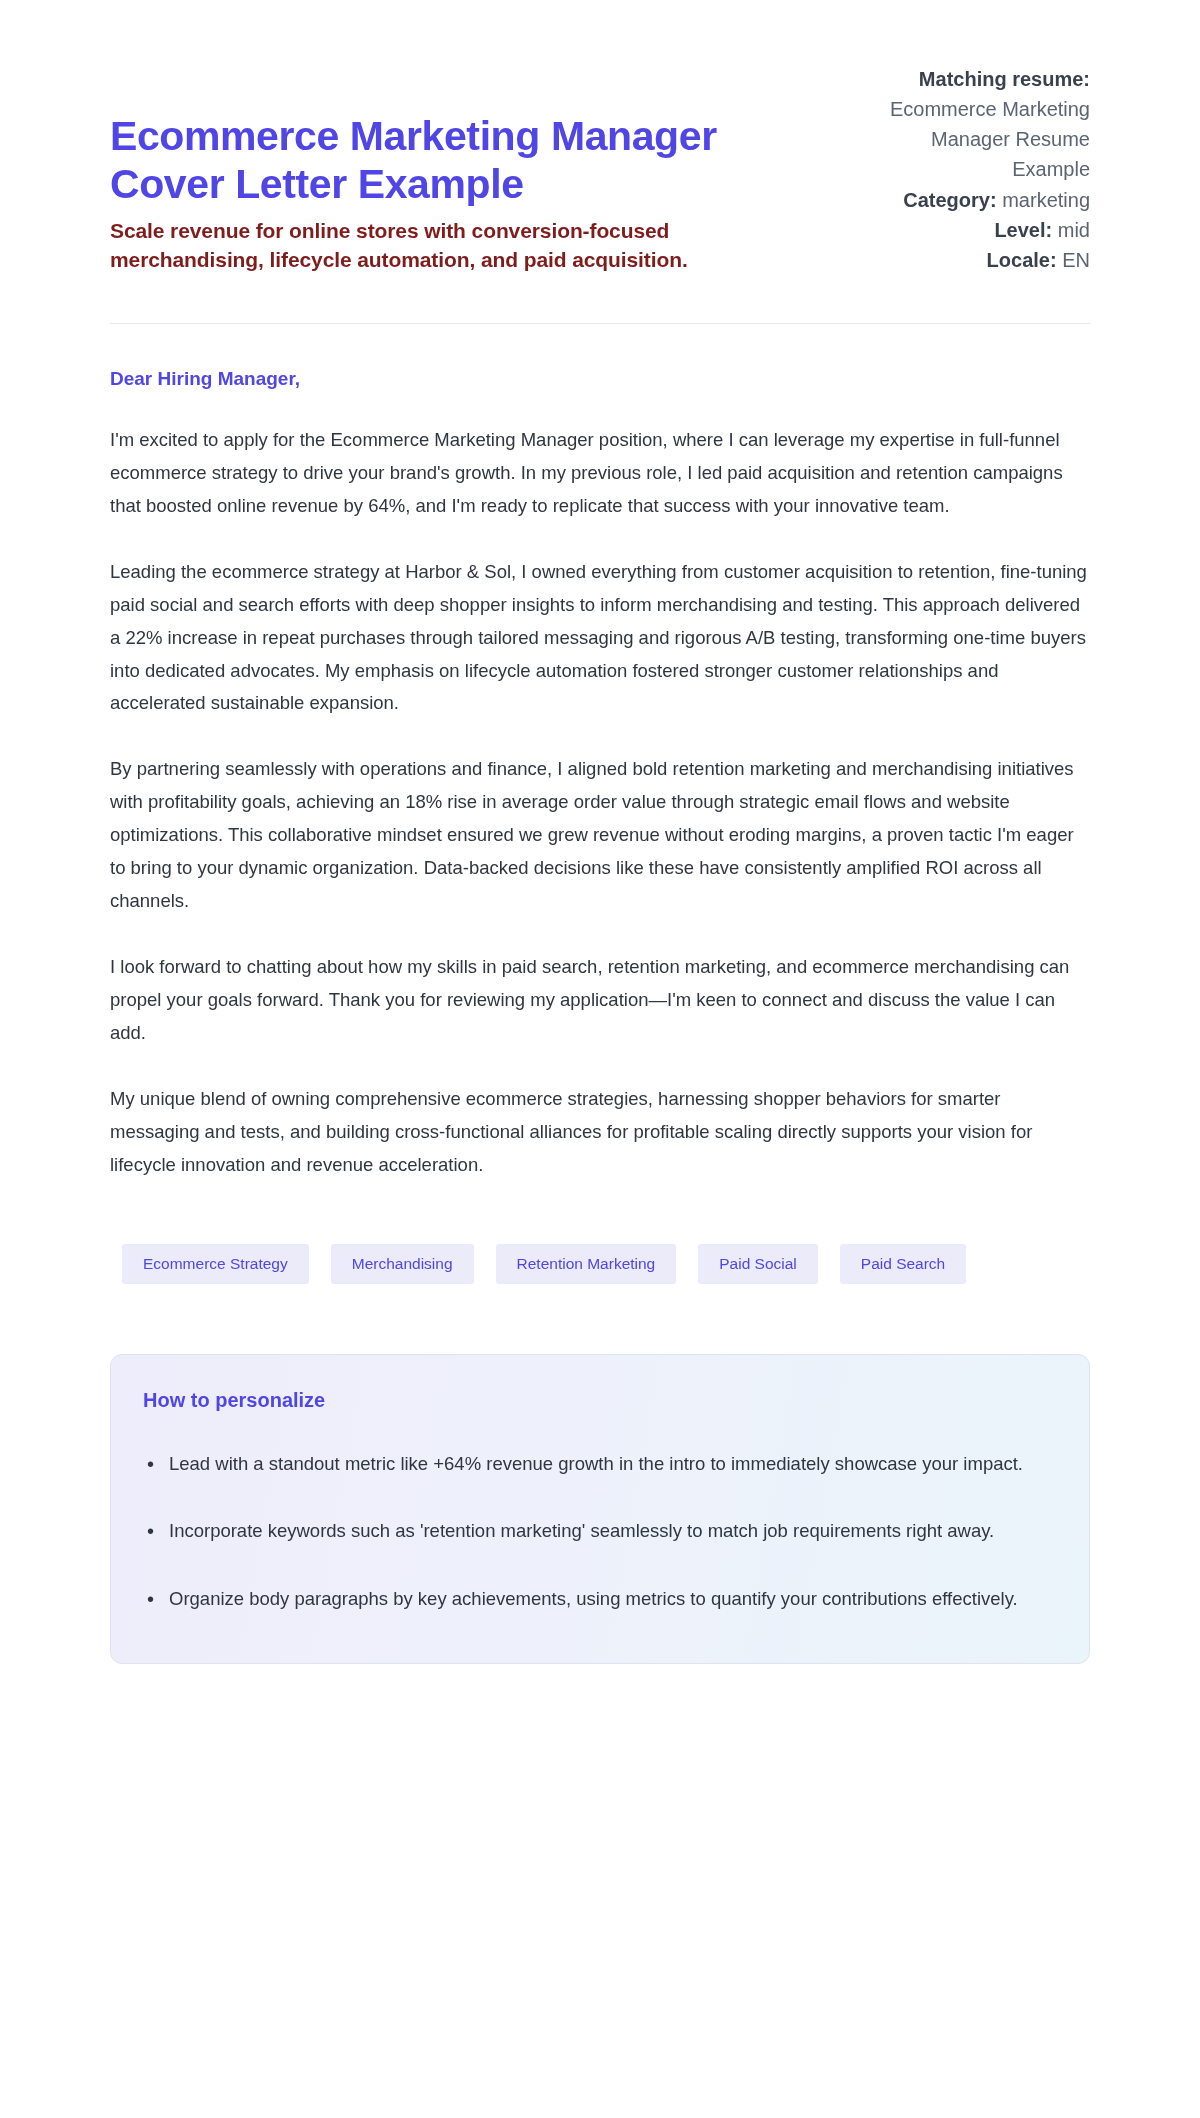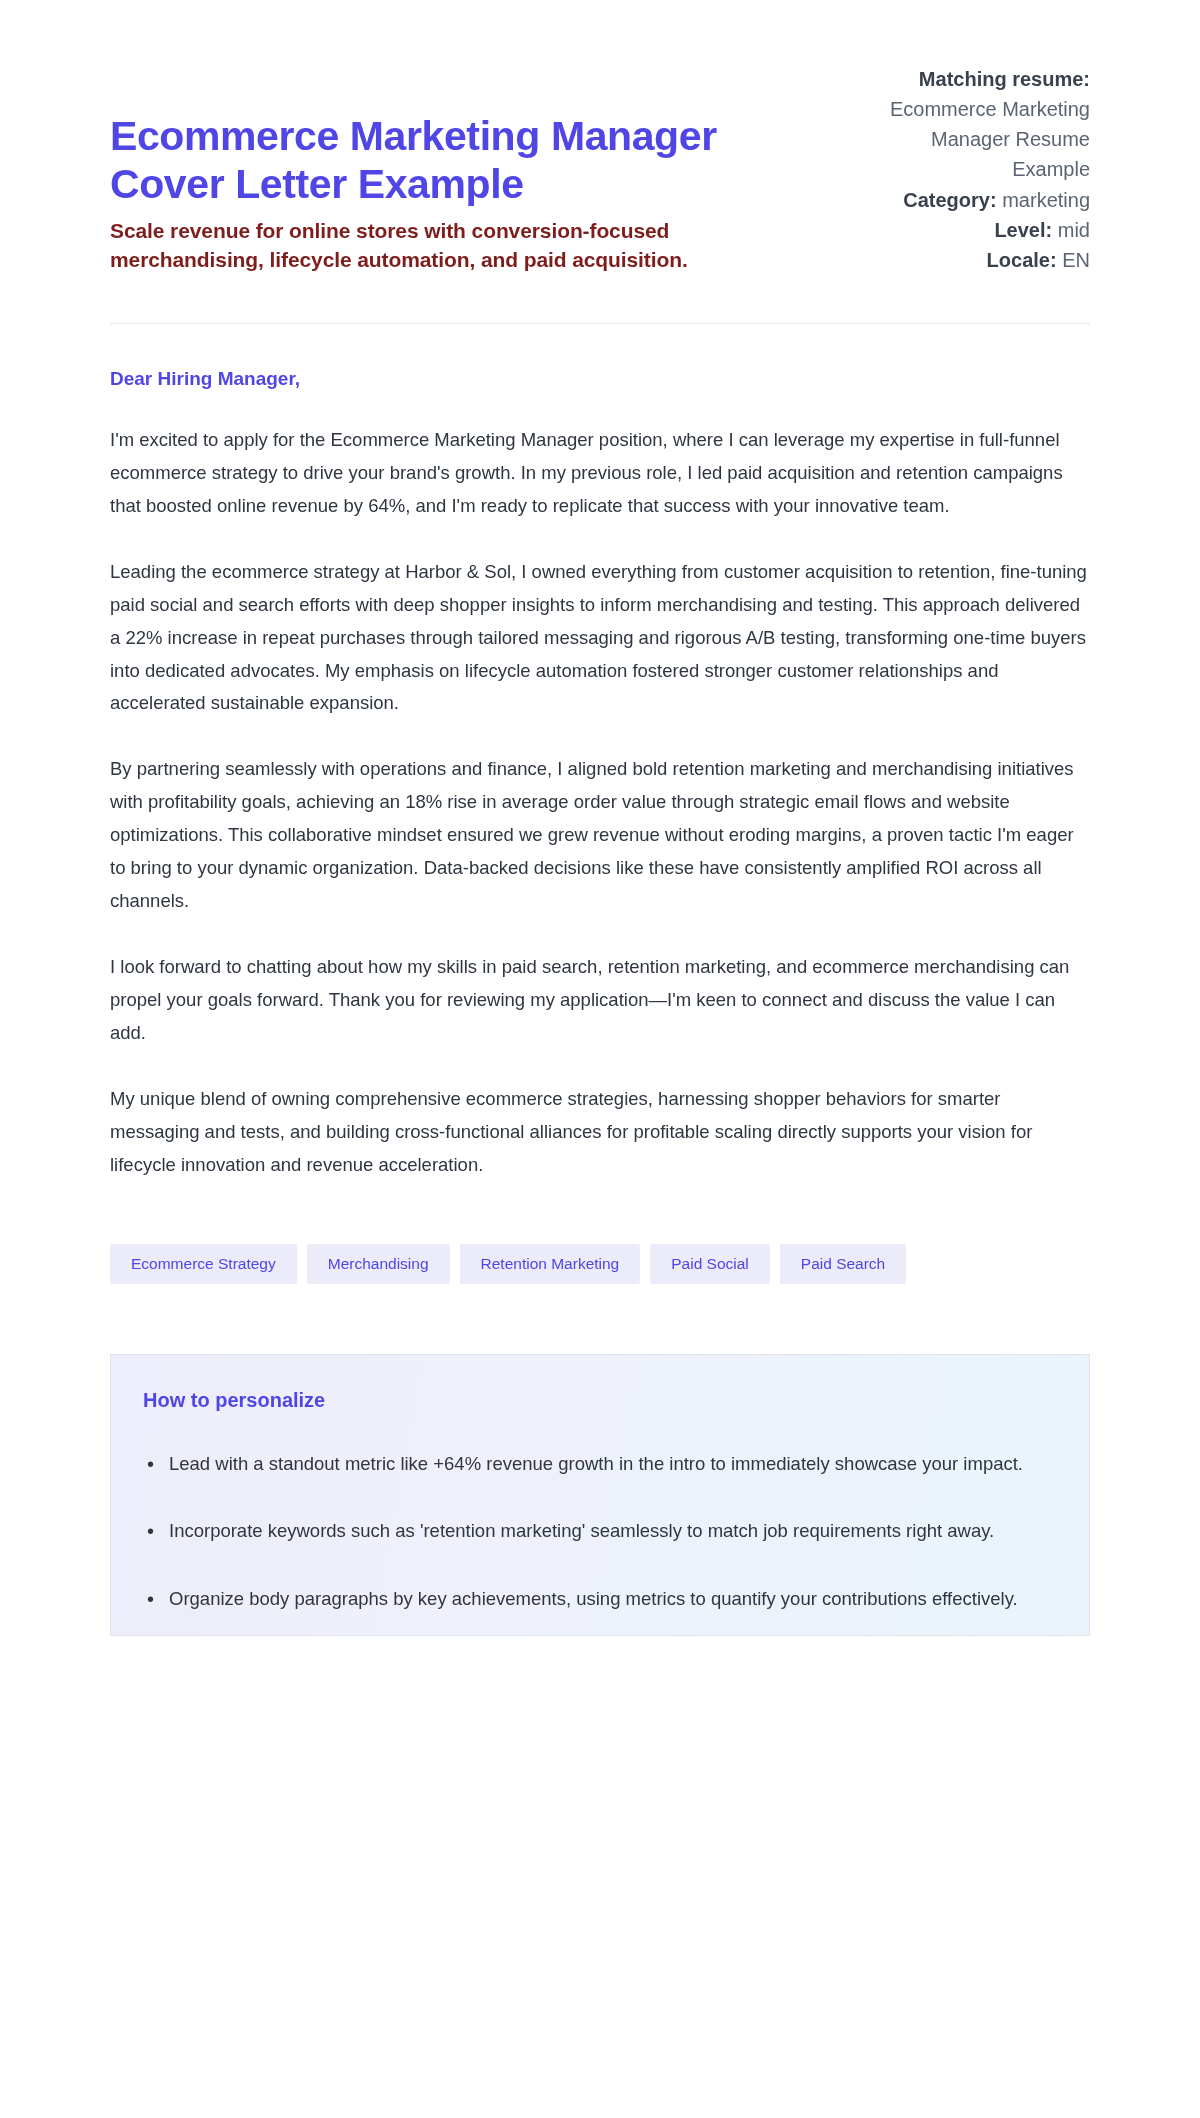--- a/index.html
+++ b/index.html
@@ -131,29 +131,30 @@
     margin-top: 62px;
   }
 
   .tag {
     background: #ecebfa;
     color: #4f46e5;
     font-size: 15.5px;
     padding: 11px 21px;
     border-radius: 3px;
     white-space: nowrap;
+    margin-left: 12px;
   }
 
   
   .callout {
     margin-top: 70px;
     background: linear-gradient(100deg, #eeedfb 0%, #eef1fb 45%, #eaf4fb 100%);
     border: 1px solid #dfe3f0;
-    border-radius: 0;
-    padding: 34px 36px 20px 30px;
+    border-radius: 12px;
+    padding: 34px 36px 48px 30px;
   }
 
   .callout-title {
     font-size: 20px;
     font-weight: 700;
     color: #4f46e5;
     margin-bottom: 26px;
     padding-left: 2px;
   }
 

